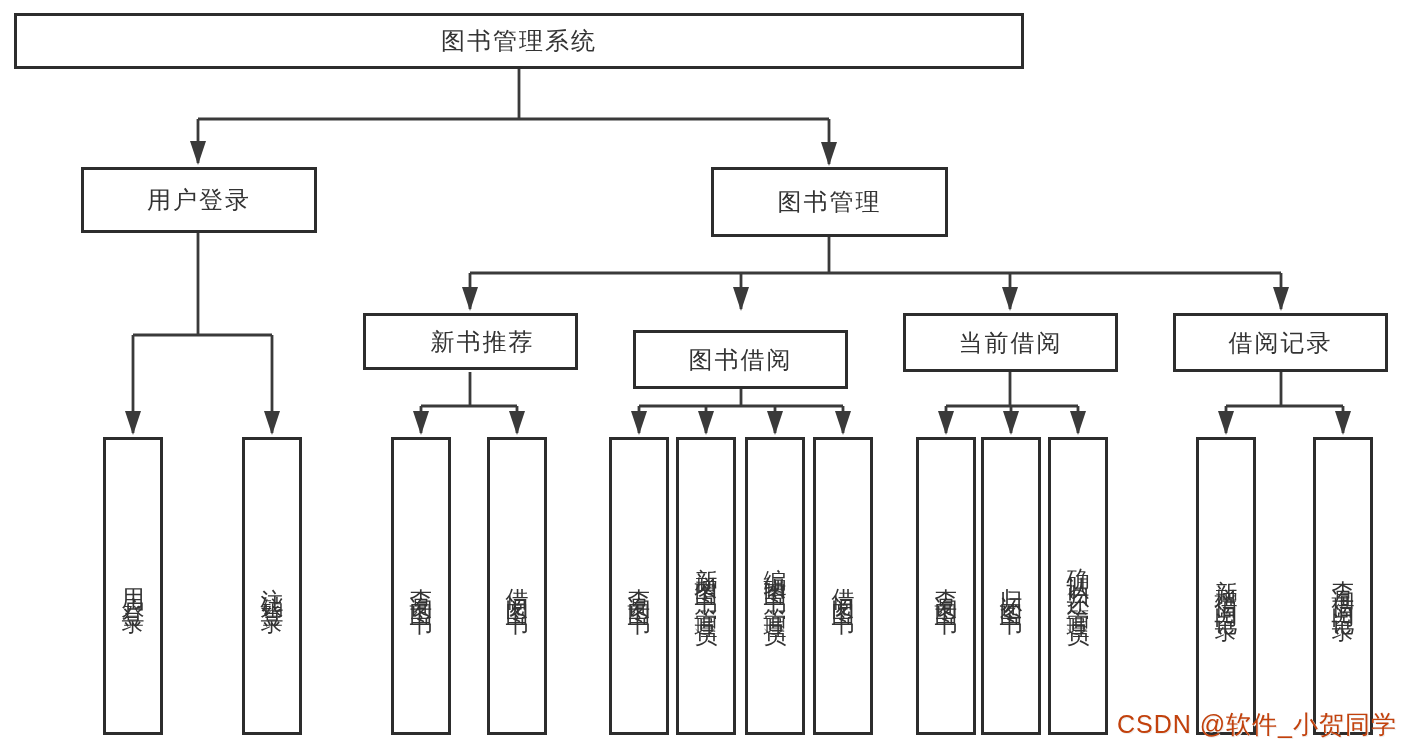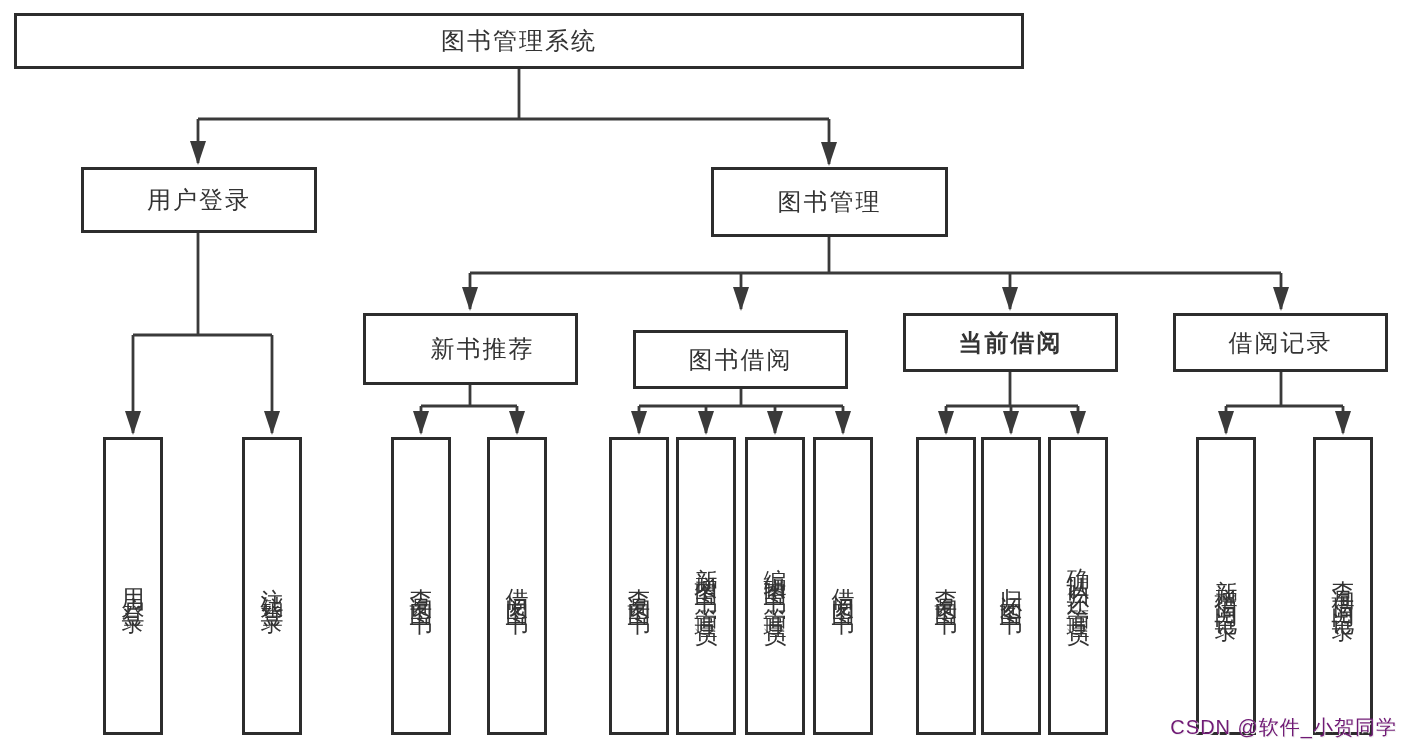--- a/index.html
+++ b/index.html
@@ -36,22 +36,22 @@
     writing-mode: vertical-rl;
     font-size: 23px;
     letter-spacing: 8px;
     line-height: 1;
     white-space: nowrap;
   }
   .watermark {
     position: absolute;
     right: 8px;
     bottom: 6px;
-    font-size: 20px;
-    color: #701a75;
+    font-size: 25px;
+    color: #c2410c;
     letter-spacing: 1px;
     text-shadow: 1px 1px 0 #ededed;
     z-index: 3;
     white-space: nowrap;
   }
 </style>
 </head>
 <body>
 
 <div class="canvas">
@@ -110,27 +110,27 @@
     <span class="hlabel">图书管理系统</span>
   </div>
 
   <div class="node" style="left:81px; top:167px; width:236px; height:66px;">
     <span class="hlabel">用户登录</span>
   </div>
   <div class="node" style="left:711px; top:167px; width:237px; height:70px;">
     <span class="hlabel">图书管理</span>
   </div>
 
-  <div class="node" style="left:363px; top:313px; width:215px; height:72px;padding-left:24px;">
+  <div class="node" style="left:363px; top:313px; width:215px; height:57px;padding-left:24px;">
     <span class="hlabel">新书推荐</span>
   </div>
   <div class="node" style="left:633px; top:330px; width:215px; height:59px;">
     <span class="hlabel">图书借阅</span>
   </div>
-  <div class="node" style="left:903px; top:313px; width:215px; height:59px;font-weight:bold;">
+  <div class="node" style="left:903px; top:313px; width:215px; height:59px;">
     <span class="hlabel">当前借阅</span>
   </div>
   <div class="node" style="left:1173px; top:313px; width:215px; height:59px;">
     <span class="hlabel">借阅记录</span>
   </div>
 
   <div class="node" style="left:103px; top:437px; width:60px; height:298px;">
     <span class="vlabel">用户登录</span>
   </div>
   <div class="node" style="left:242px; top:437px; width:60px; height:298px;">

